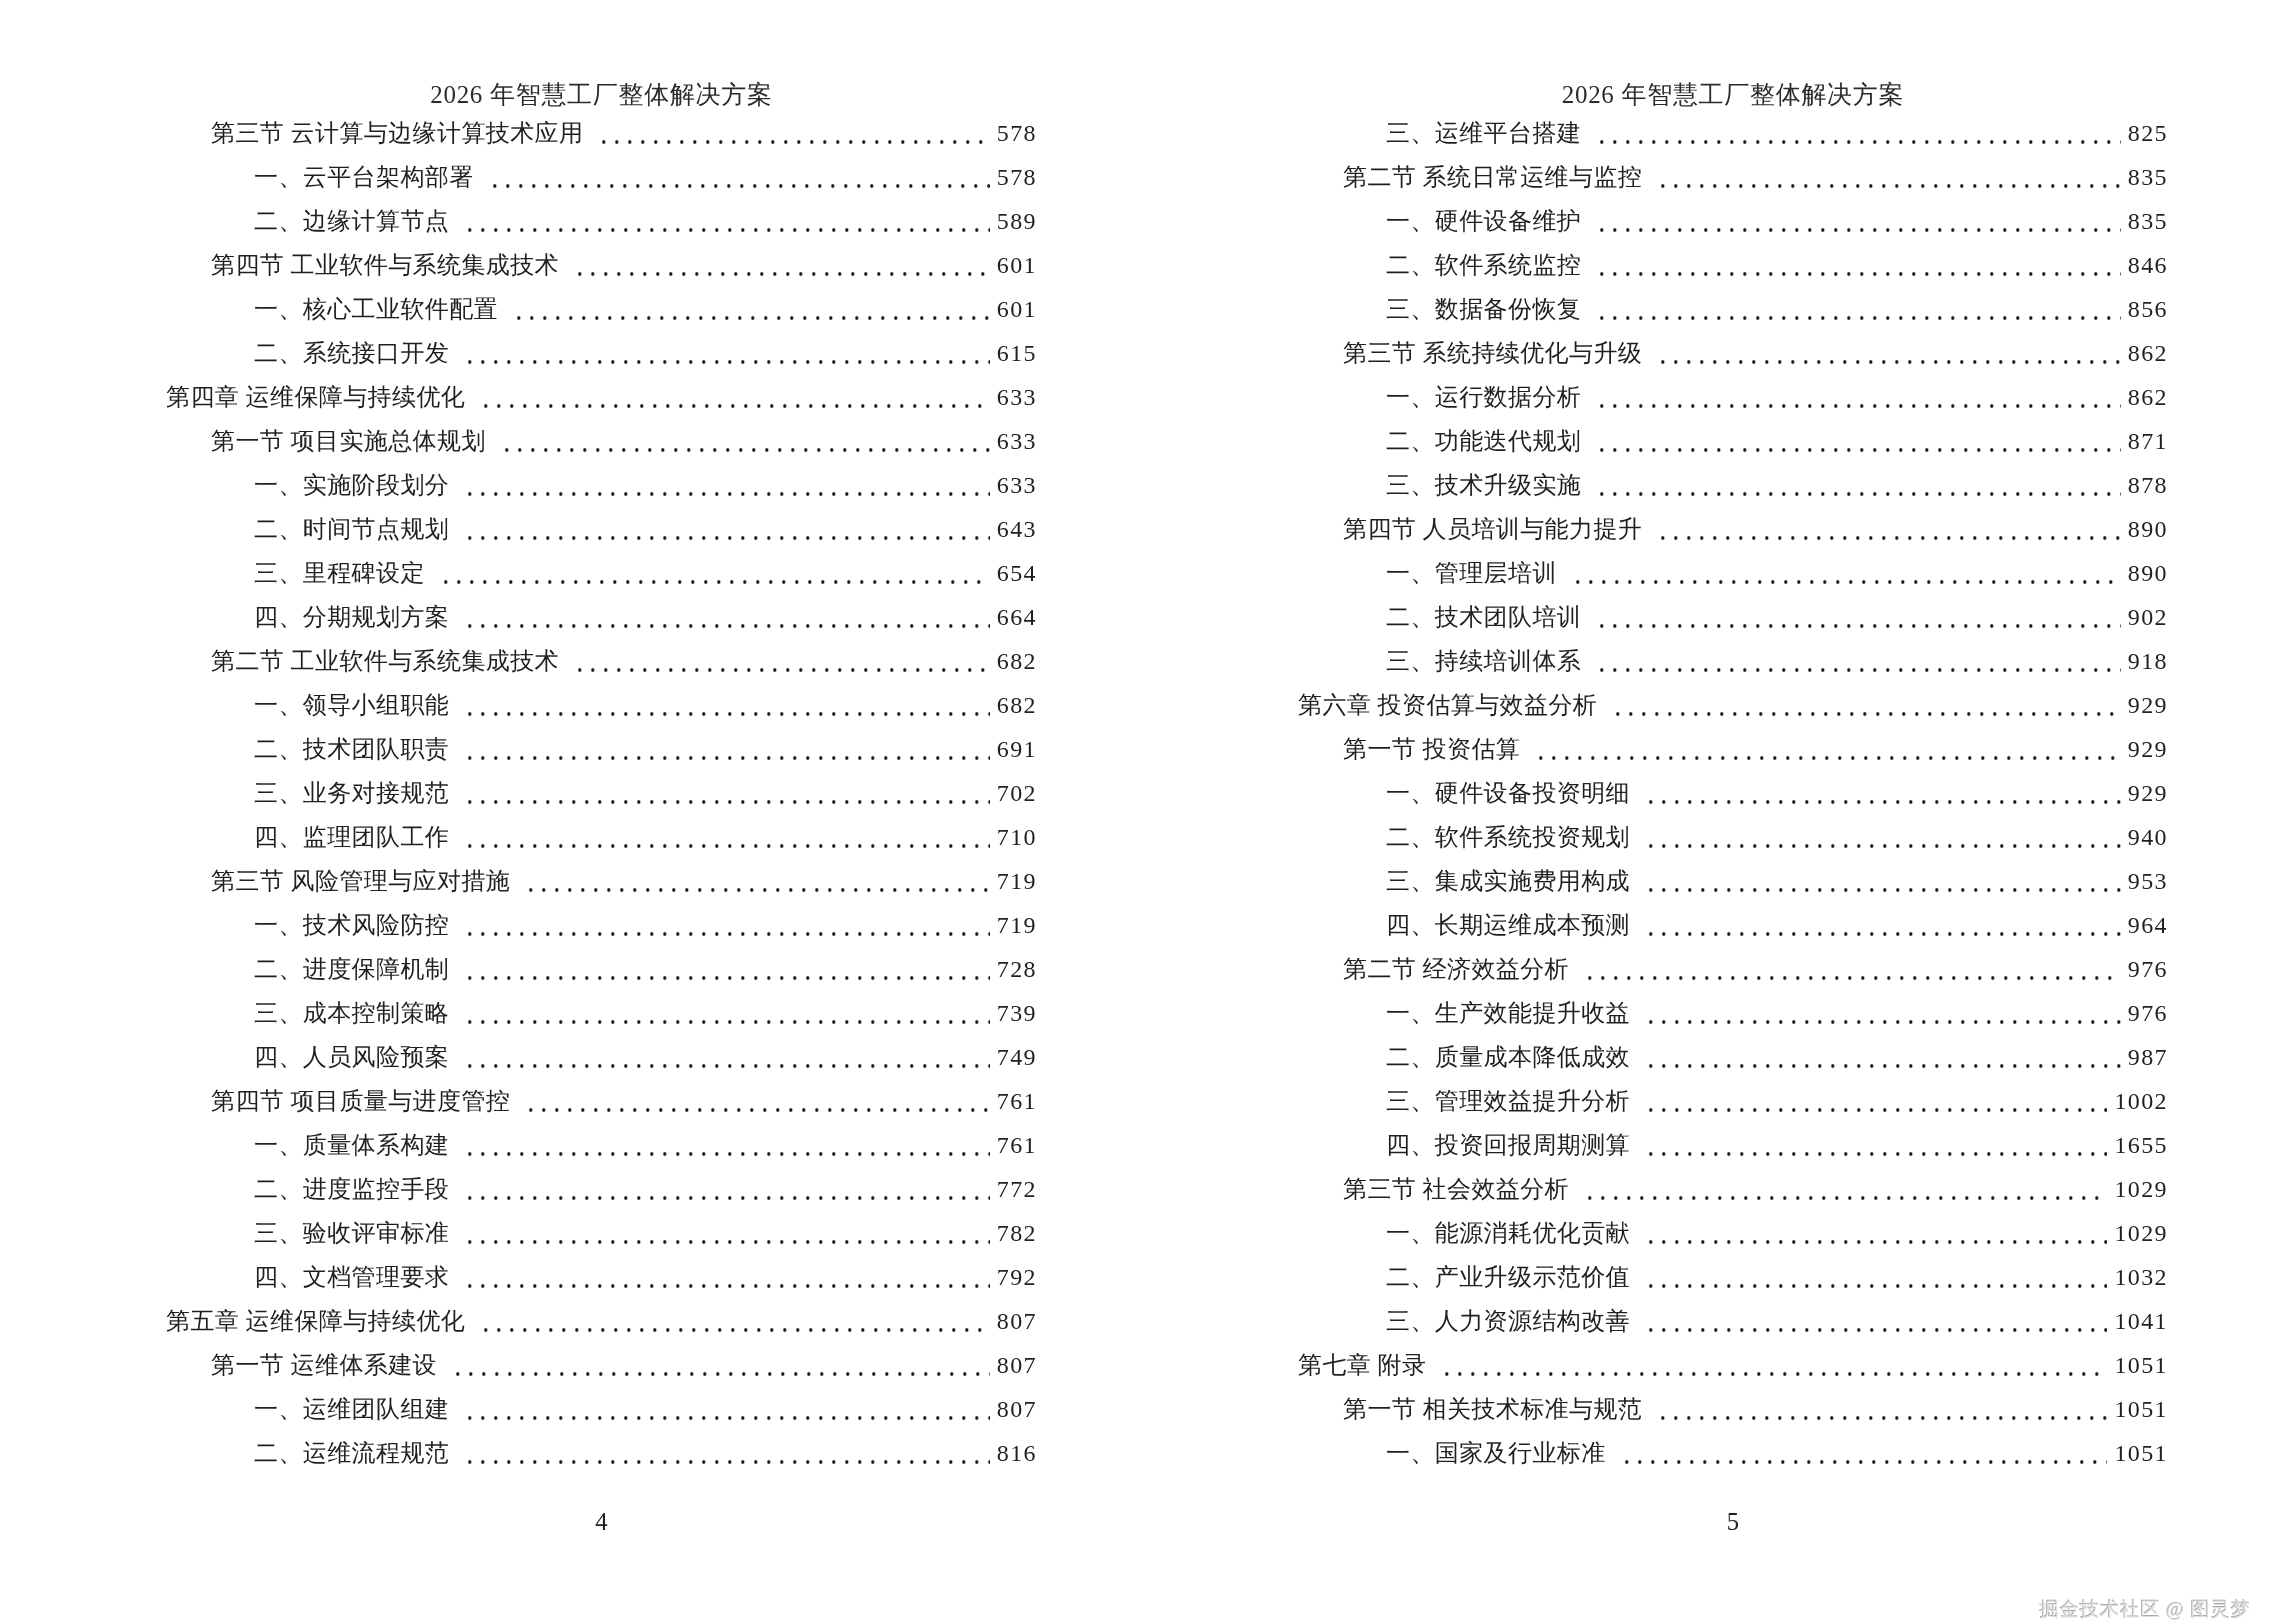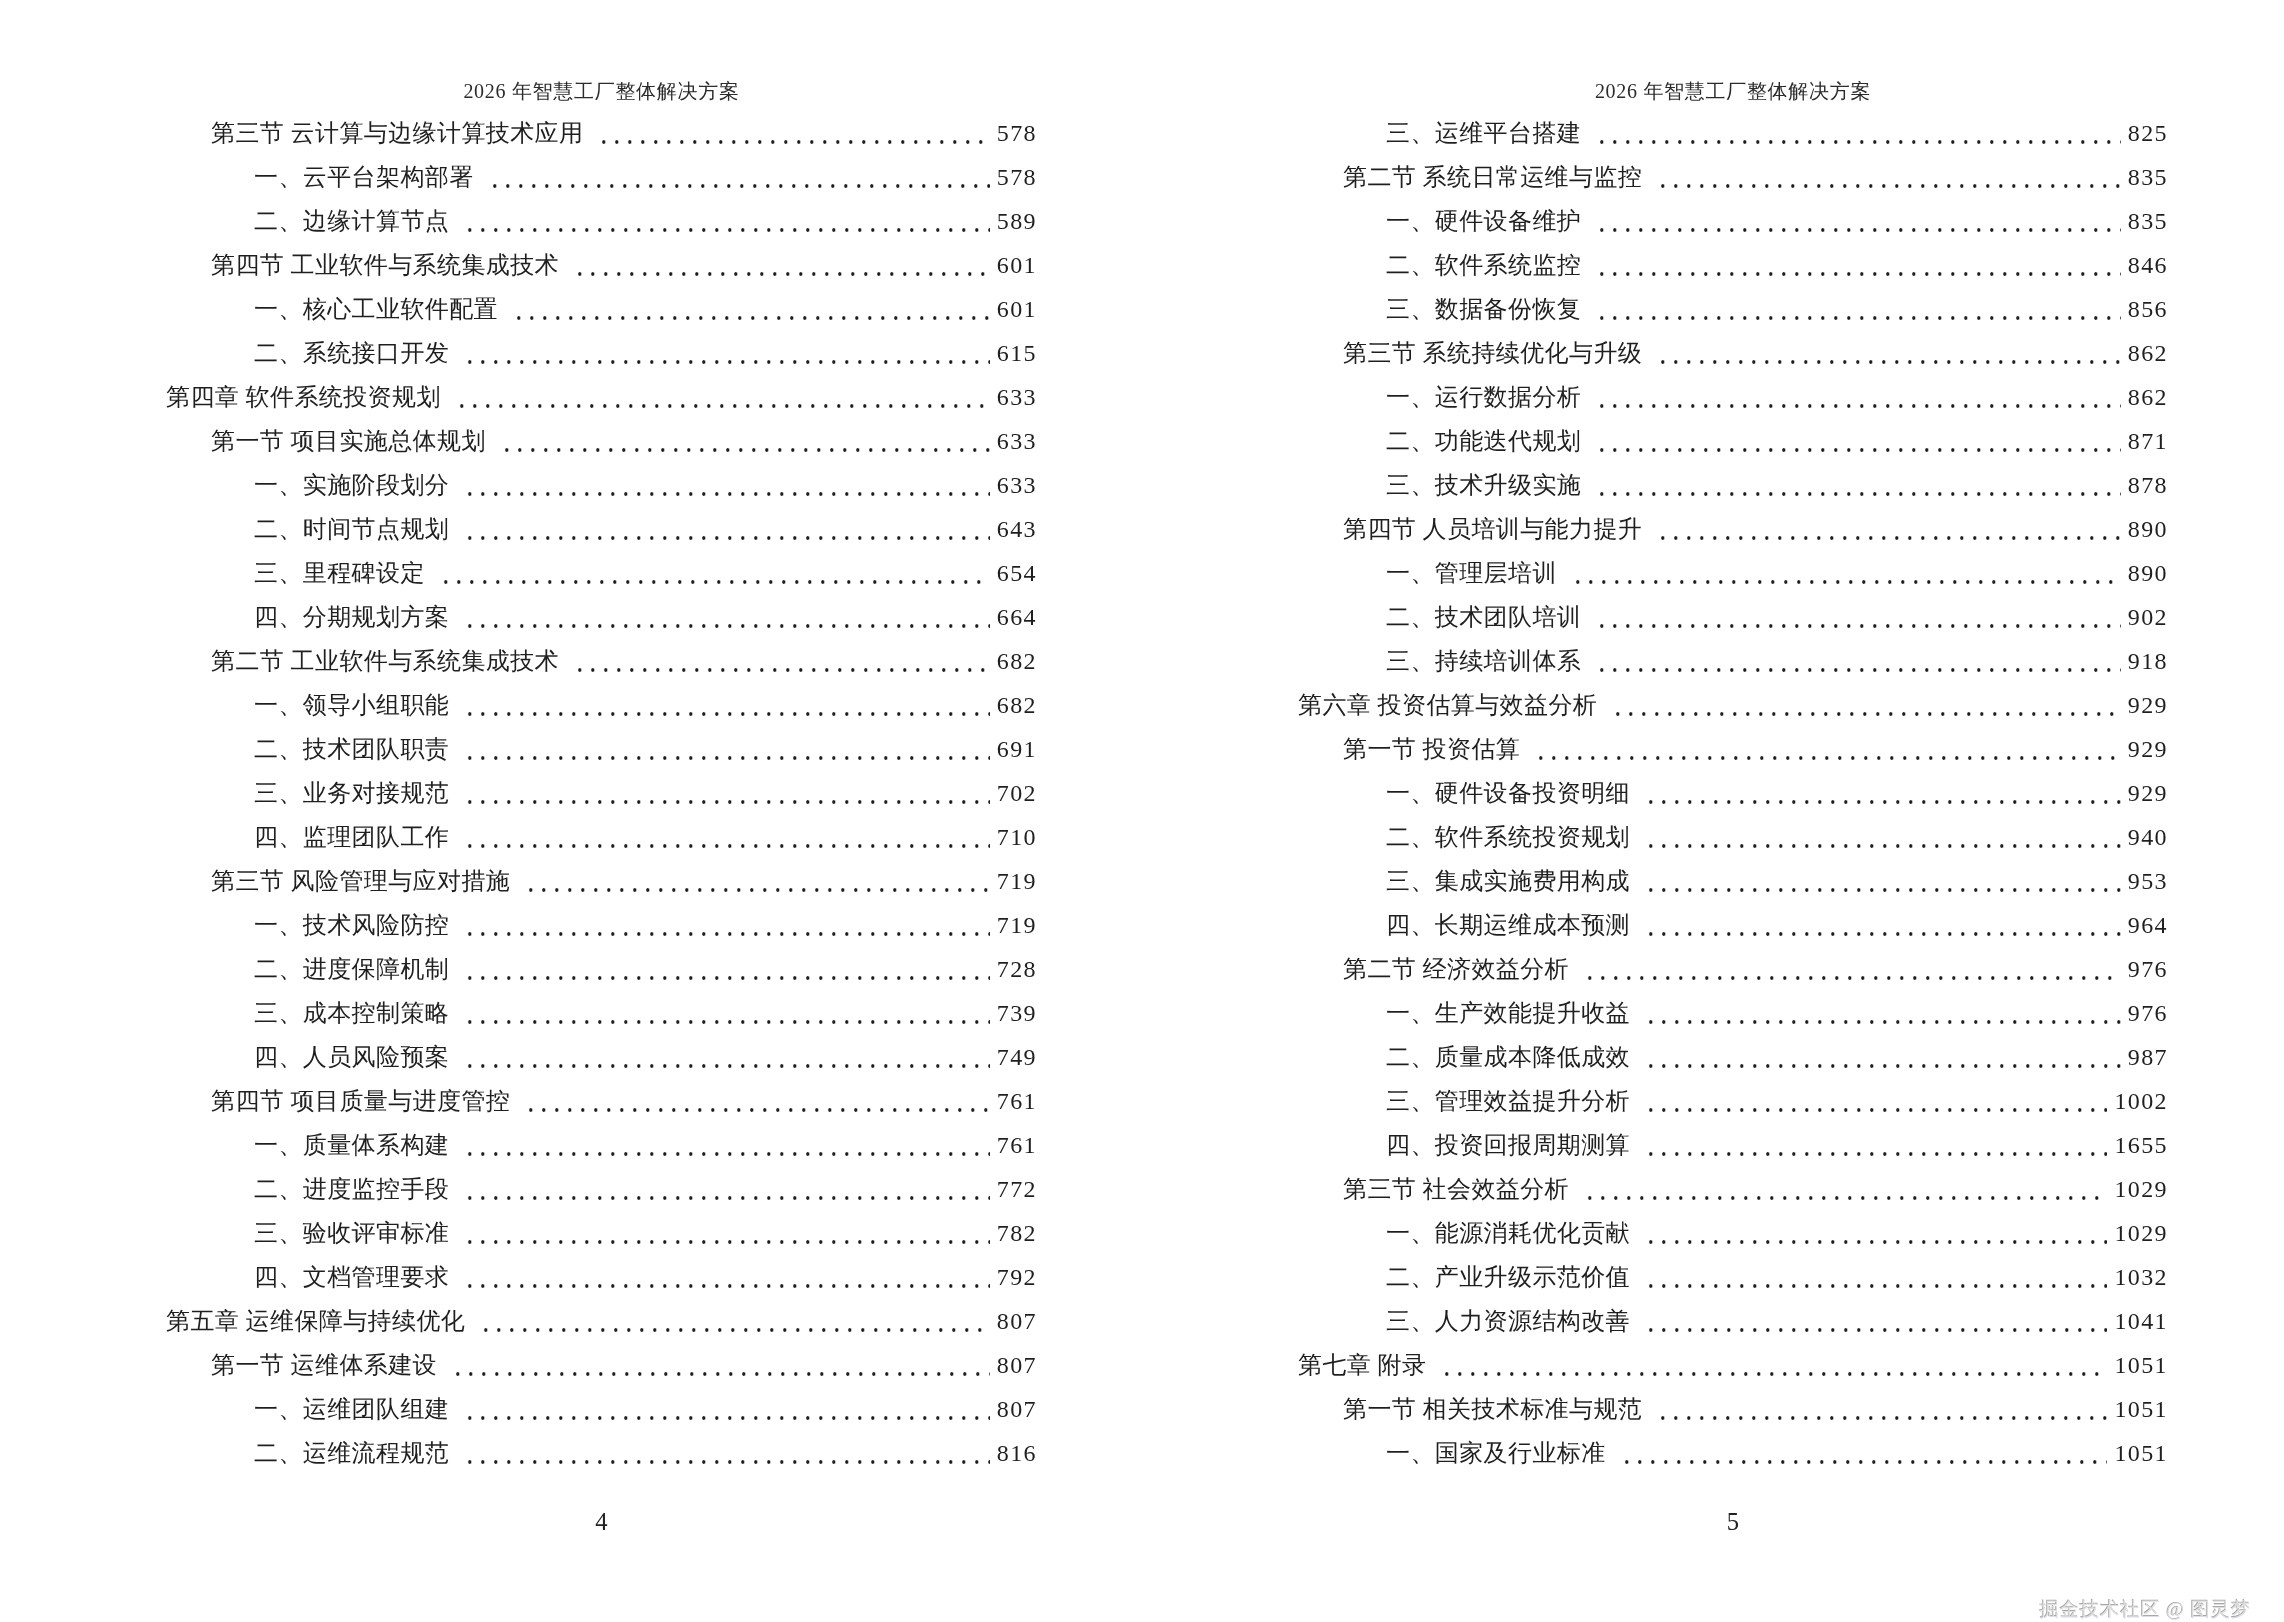--- a/index.html
+++ b/index.html
@@ -13,21 +13,21 @@
     color: #1f1f1f;
   }
   .page { position: absolute; top: 0; height: 100%; }
   .page-left  { left: 166px;  width: 871px; }
   .page-right { left: 1298px; width: 870px; }
 
   .doc-header {
     position: absolute;
     top: 78px; left: 0; right: 0;
     text-align: center;
-    font-size: 20px;
+    font-size: 25px;
     color: #2b2b2b;
     letter-spacing: 0.7px;
     white-space: nowrap;
   }
 
   .toc {
     position: absolute;
     top: 111px; left: 0; right: 0;
     display: flex;
     flex-direction: column;
@@ -108,21 +108,21 @@
     <span class="toc-title">一、核心工业软件配置</span>
     <span class="leader-dots"></span>
     <span class="toc-pagenum">601</span>
   </div>
         <div class="toc-row lv-item">
     <span class="toc-title">二、系统接口开发</span>
     <span class="leader-dots"></span>
     <span class="toc-pagenum">615</span>
   </div>
         <div class="toc-row lv-chapter">
-    <span class="toc-title">第四章 软件系统投资规划</span>
+    <span class="toc-title">第四章 运维保障与持续优化</span>
     <span class="leader-dots"></span>
     <span class="toc-pagenum">633</span>
   </div>
         <div class="toc-row lv-section">
     <span class="toc-title">第一节 项目实施总体规划</span>
     <span class="leader-dots"></span>
     <span class="toc-pagenum">633</span>
   </div>
         <div class="toc-row lv-item">
     <span class="toc-title">一、实施阶段划分</span>

